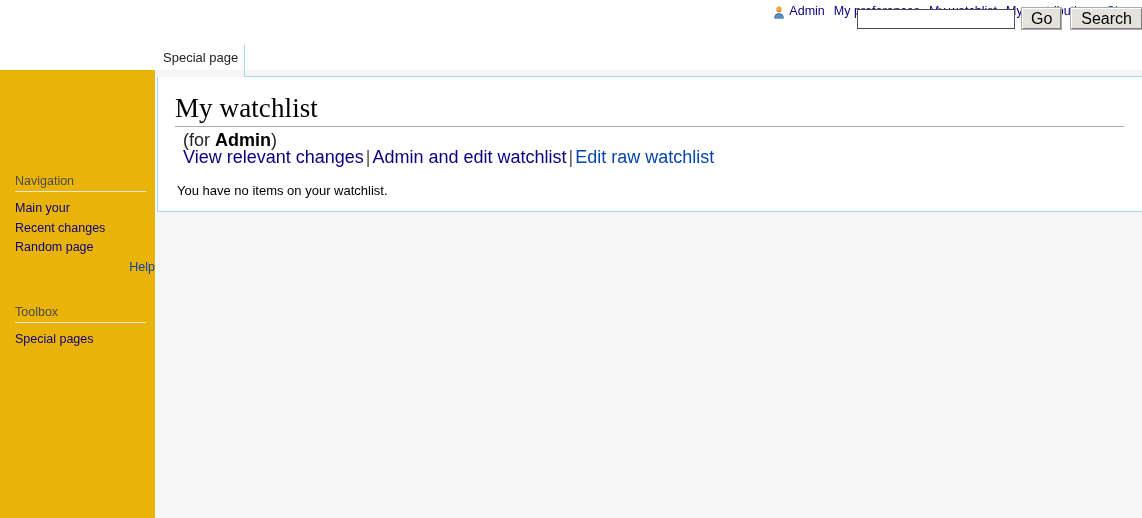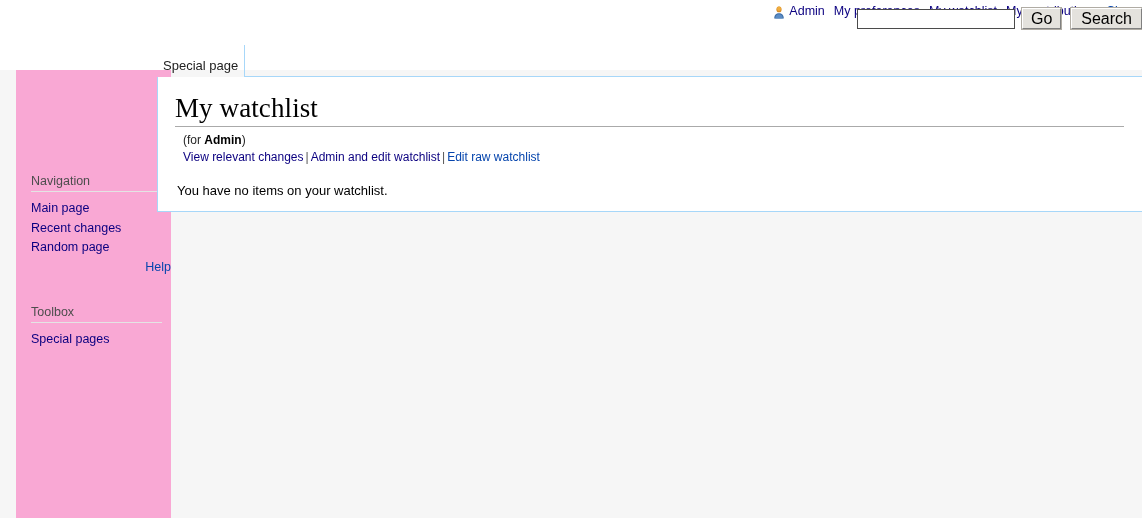--- a/index.html
+++ b/index.html
@@ -58,25 +58,25 @@
   a.link {
     text-decoration: none;
     cursor: pointer;
   }
   a.visited { color: #0b0080; }
   a.fresh   { color: #0645ad; text-align: right; }
 
   
   #sidebar {
     position: absolute;
-    left: 16px;
+    left: 0;
     top: 70px;
     width: 155px;
     height: 448px;
-    background: #f9a8d4;
+    background: #eab308;
   }
   .portlet { margin: 0 0 0 0; }
   .portlet-heading {
     color: #4d4d4d;
     font-size: 12.5px;
     font-weight: normal;
     padding: 0 0 3px 15px;
     margin: 0;
     white-space: nowrap;
   }
@@ -110,21 +110,21 @@
   
   #tab-row {
     position: absolute;
     left: 0; top: 0;
     width: 987px;
     height: 77px;
   }
   #tab-special {
     position: absolute;
     left: 2px;
-    top: 58px;
+    top: 50px;
     font-size: 13px;
     color: #222222;
     line-height: 16px;
     white-space: nowrap;
     padding: 0 6px 0 6px;
   }
   #tab-divider {
     position: absolute;
     left: 89px;
     top: 45px;
@@ -201,21 +201,21 @@
     font-family: "Liberation Serif", serif;
     font-size: 27px;
     font-weight: normal;
     line-height: 30px;
     color: #000000;
     border-bottom: 1px solid #aaaaaa;
     letter-spacing: 0.1px;
   }
   #subtitle {
     padding: 5px 0 0 8px;
-    font-size: 12px;
+    font-size: 18px;
     line-height: 16.5px;
     color: #000000;
   }
   #subtitle .for-text { color: #252525; }
   #subtitle .for-user { font-weight: bold; color: #000000; }
   #subtitle .sep { color: #555555; padding: 0 2px; }
   #body-text {
     padding: 17px 0 0 2px;
     font-size: 13px;
     line-height: 17px;
@@ -258,21 +258,21 @@
   </span>
 
 </div>
 
 <div id="sidebar">
 
   <div class="portlet" id="nav-portlet">
     <div class="portlet-heading">Navigation</div>
     <div class="portlet-rule"></div>
     <div class="portlet-body">
-      <a class="navlink link visited">Main page</a>
+      <a class="navlink link visited">Main your</a>
       <a class="navlink link visited">Recent changes</a>
       <a class="navlink link visited">Random page</a>
       <a class="navlink link fresh">Help</a>
     </div>
   </div>
 
   <div class="portlet" id="tb-portlet">
     <div class="portlet-heading">Toolbox</div>
     <div class="portlet-rule"></div>
     <div class="portlet-body">

